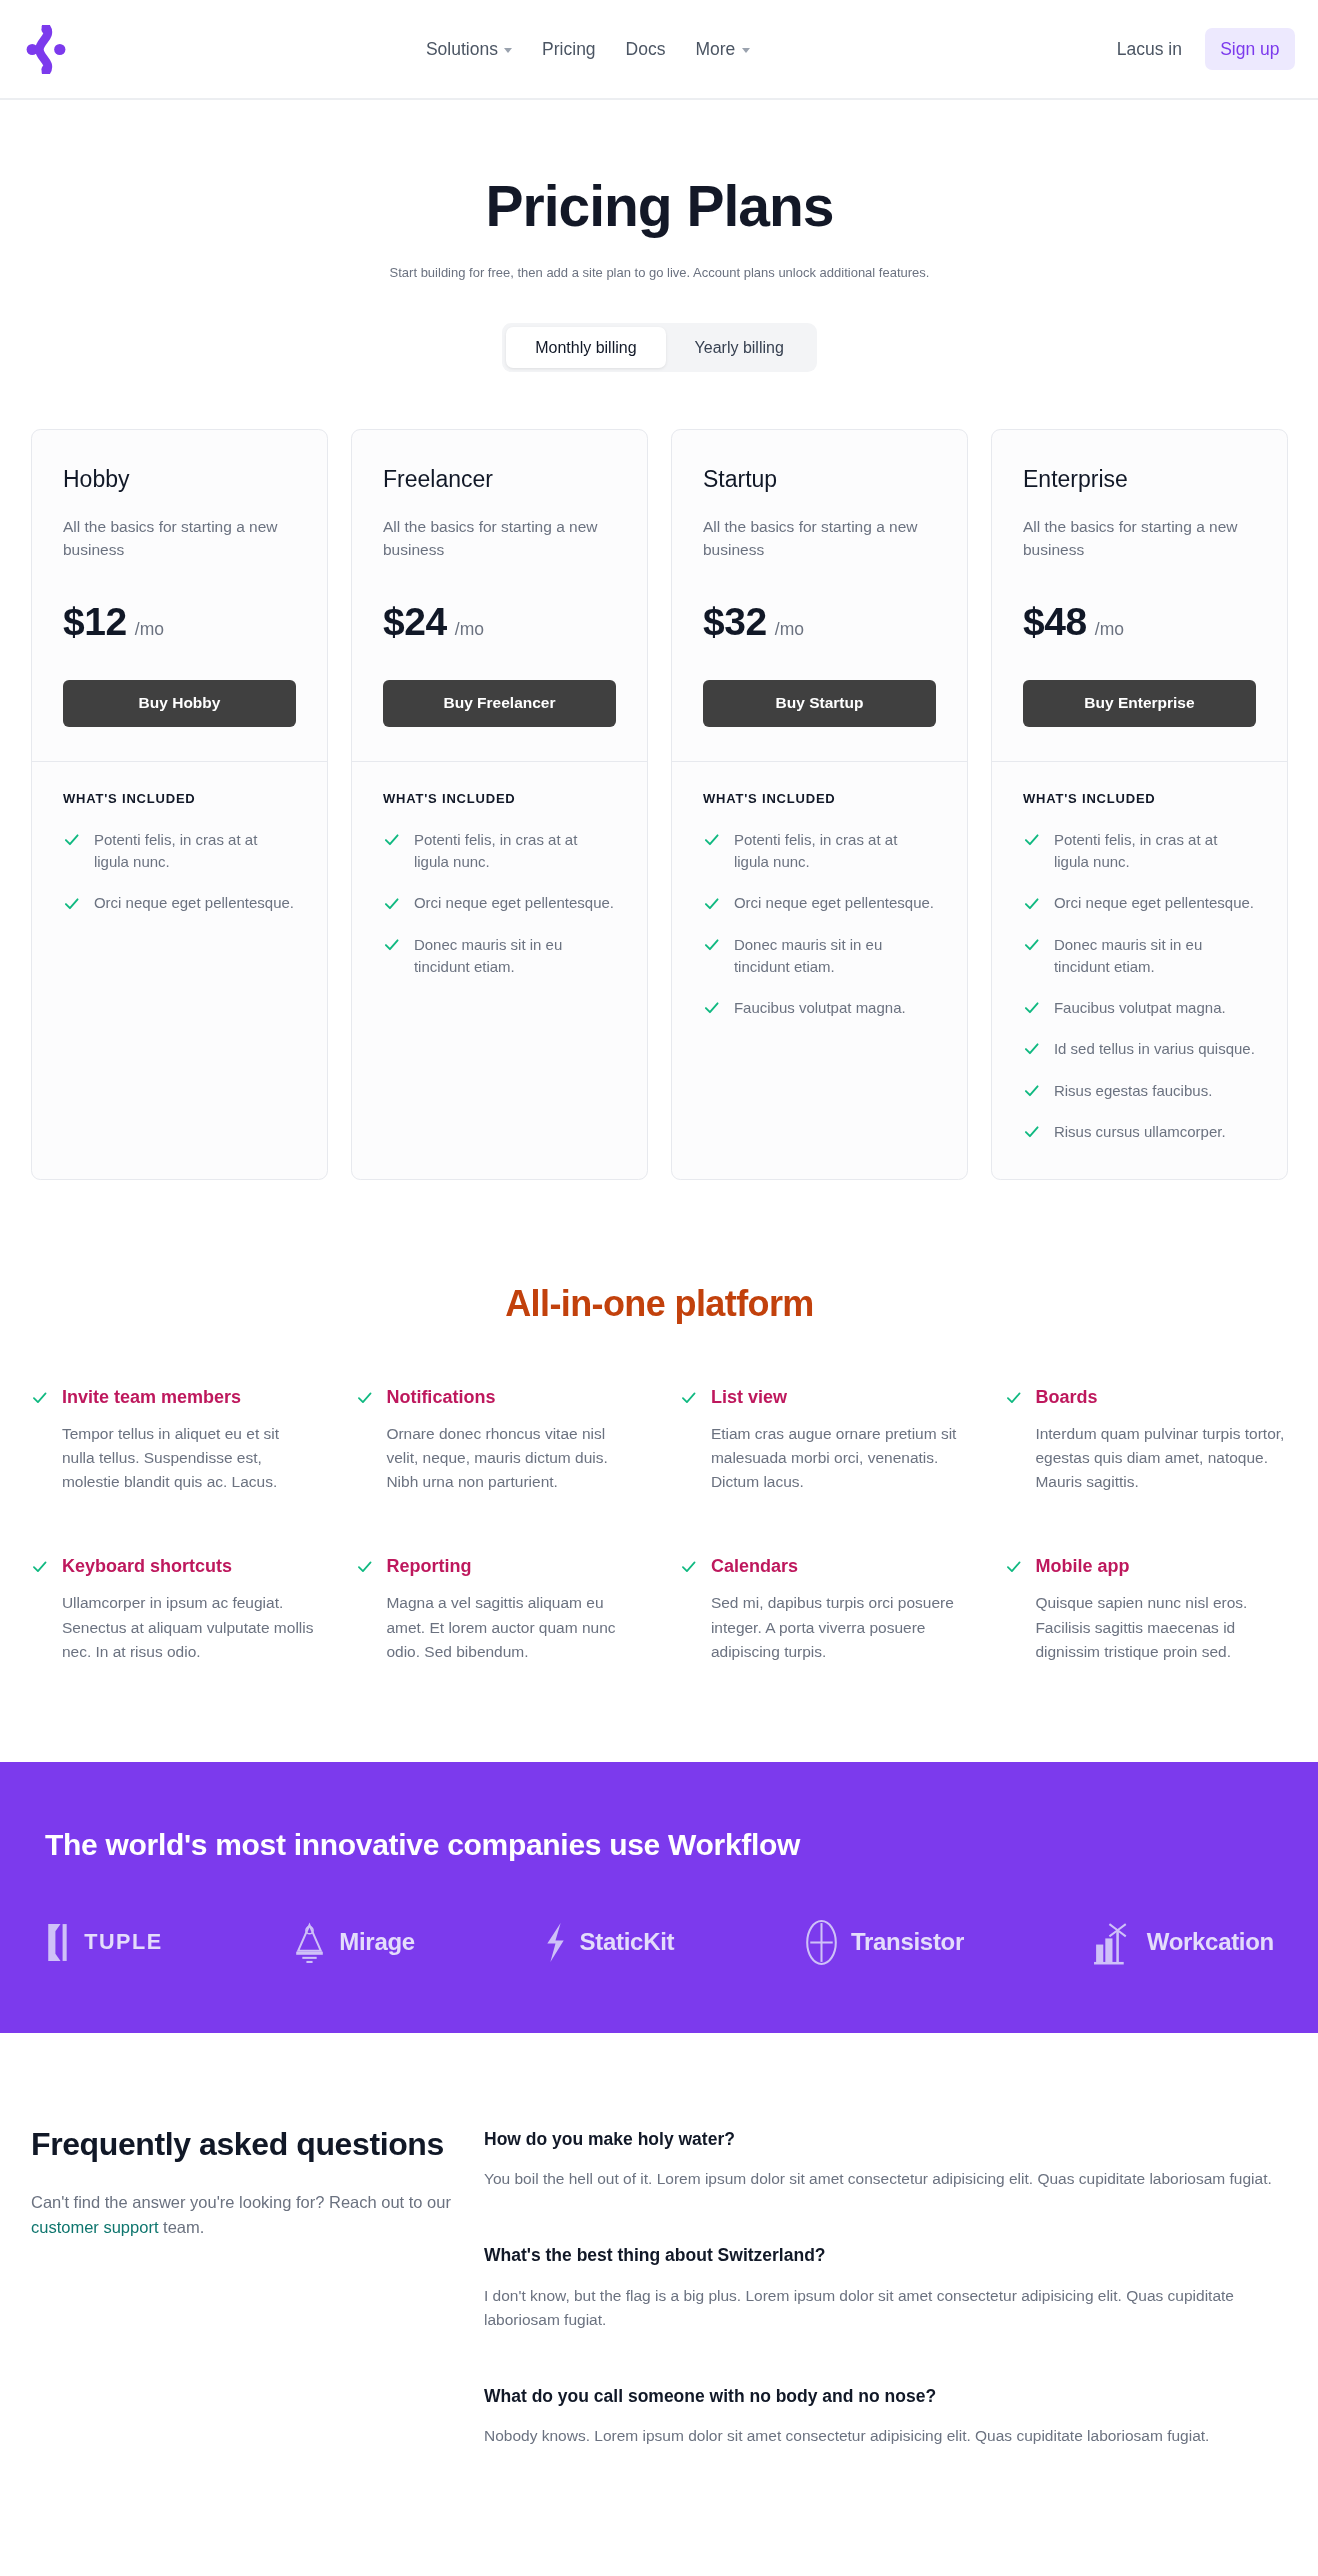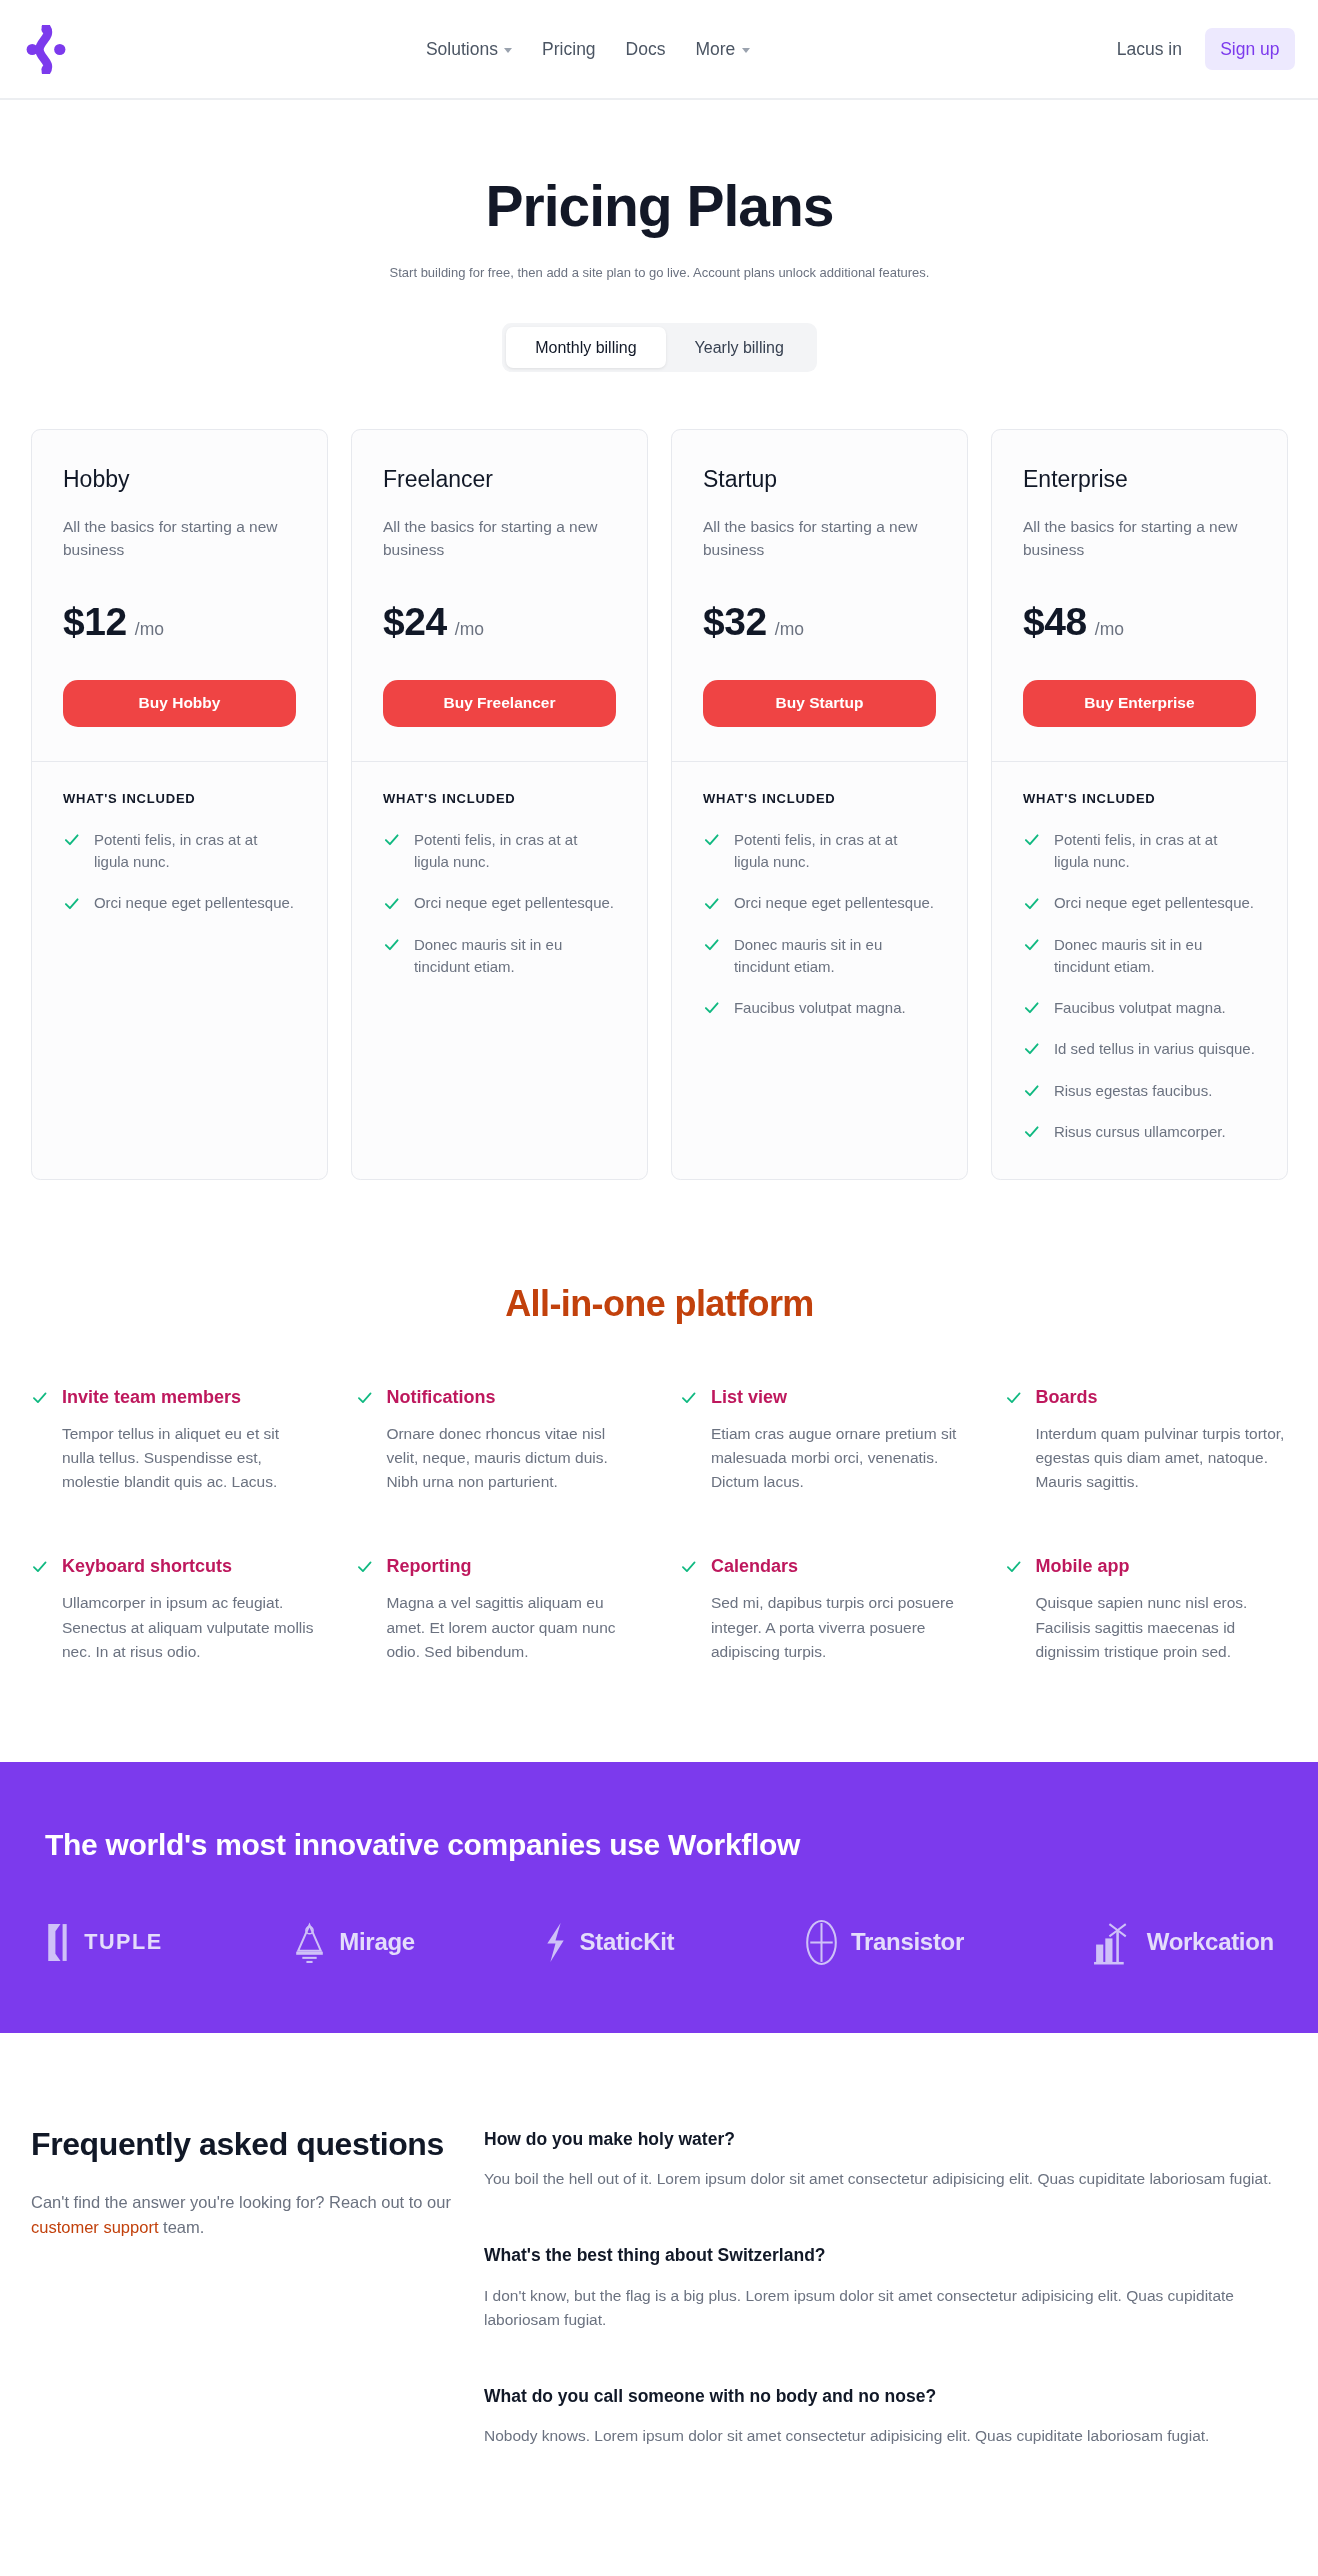--- a/index.html
+++ b/index.html
@@ -102,27 +102,27 @@
   .plan-top { padding: 36px 31px 34px; }
   .plan-name { font-size: 23px; color: #111827; font-weight: 400; }
   .plan-desc { margin-top: 23px; font-size: 15.5px; color: #6b7280; line-height: 1.45; }
   .plan-price-row { margin-top: 39px; display: flex; align-items: baseline; gap: 8.2px; }
   .plan-price { font-size: 39px; font-weight: 800; color: #111827; letter-spacing: -0.5px; }
   .plan-period { font-size: 17.5px; color: #6b7280; }
   .buy-btn {
     margin-top: 36px;
     display: block;
     width: 100%;
-    background: #ef4444;
+    background: #404040;
     color: #ffffff;
     font-size: 15.5px;
     font-weight: 700;
     text-align: center;
     padding: 14.4px 0;
-    border-radius: 15px;
+    border-radius: 6px;
     border: none;
     cursor: pointer;
     font-family: inherit;
   }
   .plan-divider { height: 1.5px; background: #e7e9ee; }
   .plan-bottom { padding: 29px 31px 36px; }
   .included-label {
     font-size: 13px; letter-spacing: 0.8px; font-weight: 700; color: #111827;
     text-transform: uppercase;
   }
@@ -185,21 +185,21 @@
     grid-template-columns: 422px 1fr;
     column-gap: 31px;
   }
   .faq-left h2 {
     font-size: 32px; font-weight: 800; color: #111827; line-height: 1.18;
     letter-spacing: -0.4px;
   }
   .faq-left p {
     margin-top: 27px; font-size: 16.5px; color: #6b7280; line-height: 1.5;
   }
-  .faq-link { color: #c2410c; cursor: pointer; }
+  .faq-link { color: #0f766e; cursor: pointer; }
   .faq-right { display: flex; flex-direction: column; gap: 54px; padding-top: 3.1px; }
   .faq-q { font-size: 17.5px; font-weight: 700; color: #111827; }
   .faq-a { margin-top: 17.5px; font-size: 15.5px; color: #6b7280; line-height: 1.55; }
 </style>
 </head>
 <body>
 
 <div class="page">
 
   <div class="header">

